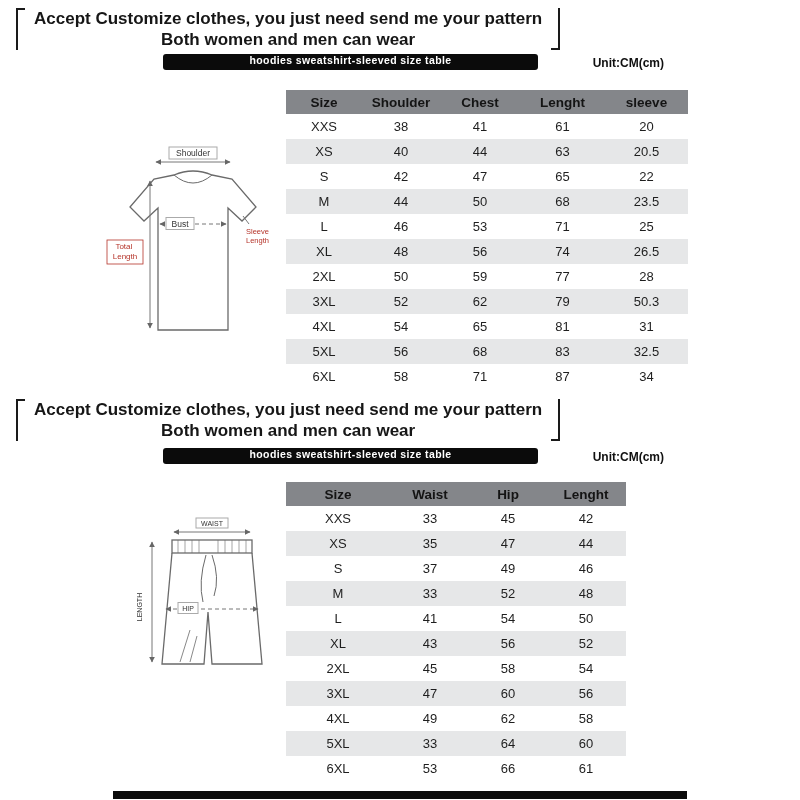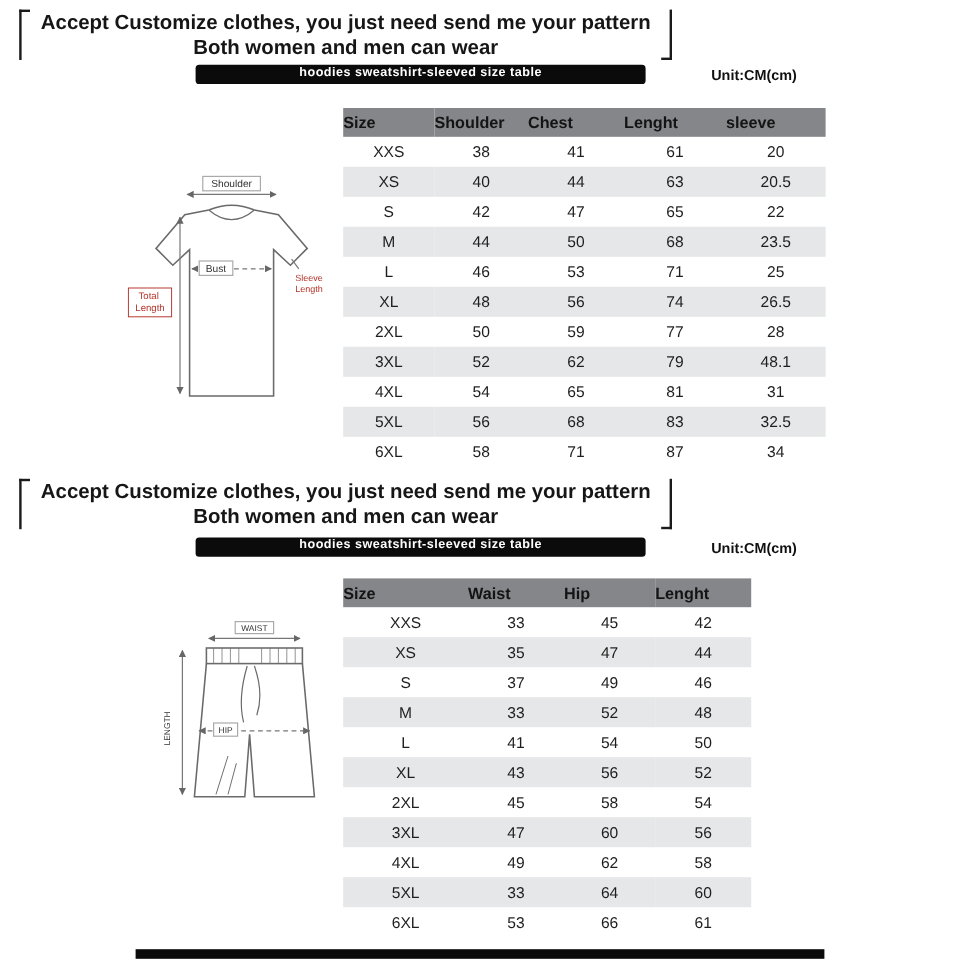--- a/index.html
+++ b/index.html
@@ -10,21 +10,21 @@
   .heading .txt { font-size:17px; font-weight:bold; line-height:21px; color:#161616; text-align:center; }
   .br-l { width:9px; height:42px; border-left:2.5px solid #1a1a1a; border-top:2.5px solid #1a1a1a; }
   .br-r { width:9px; height:42px; border-right:2.5px solid #1a1a1a; border-bottom:2.5px solid #1a1a1a; }
 
   .banner { position:absolute; left:163px; width:375px; height:16px; background:#0b0b0b; border-radius:3px;
             color:#ffffff; font-size:10.5px; font-weight:bold; letter-spacing:0.4px;
             display:flex; align-items:flex-start; justify-content:center; }
   .unit { position:absolute; right:136px; font-size:12px; font-weight:bold; color:#101010; }
 
   .size-table { position:absolute; border-collapse:collapse; table-layout:fixed; }
-  .size-table th { background:#84868a; color:#141414; font-size:13.5px; font-weight:bold; height:24px; text-align:left; padding:0; }
+  .size-table th { background:#84868a; color:#141414; font-size:13.5px; font-weight:bold; height:24px; text-align:center; padding:0; }
   .size-table td { font-size:13px; color:#1e1e1e; height:25px; text-align:center; padding:0; }
   .size-table tbody tr:nth-child(even) td { background:#e6e7e8; }
   .table-1 { left:286px; top:90px;  width:402px; }
   .table-2 { left:286px; top:482px; width:340px; }
 
   .tshirt-wrap { position:absolute; left:106px; top:144px; }
   .shorts-wrap { position:absolute; left:130px; top:512px; }
   .bottom-bar { position:absolute; left:113px; top:791px; width:574px; height:8px; background:#0b0b0b; }
 </style>
 </head>
@@ -147,21 +147,21 @@
           <td>50</td>
           <td>59</td>
           <td>77</td>
           <td>28</td>
         </tr>
       <tr>
           <td>3XL</td>
           <td>52</td>
           <td>62</td>
           <td>79</td>
-          <td>48.1</td>
+          <td>50.3</td>
         </tr>
       <tr>
           <td>4XL</td>
           <td>54</td>
           <td>65</td>
           <td>81</td>
           <td>31</td>
         </tr>
       <tr>
           <td>5XL</td>

